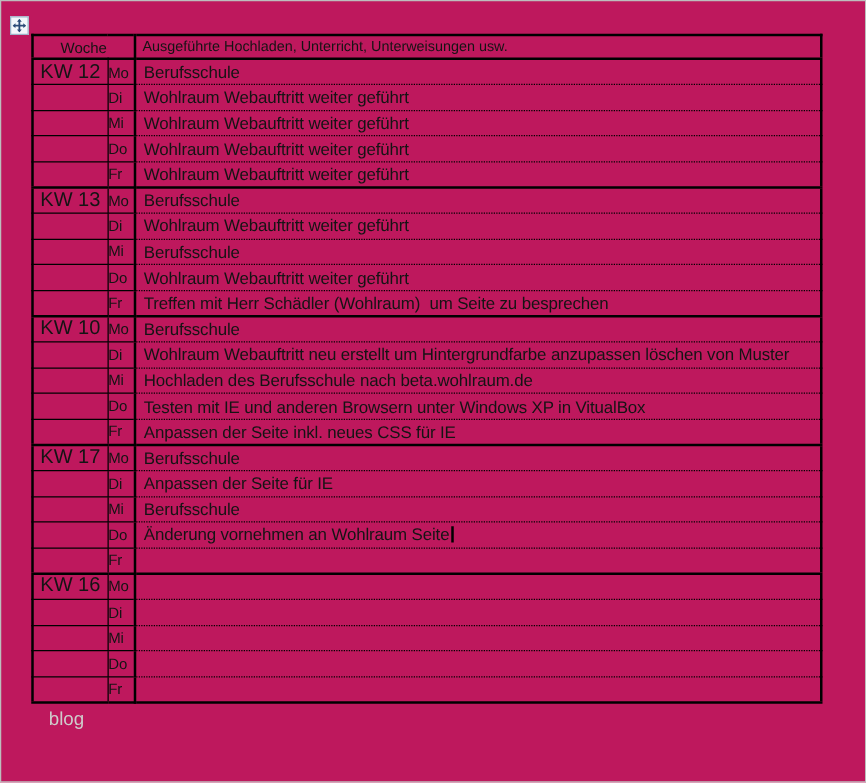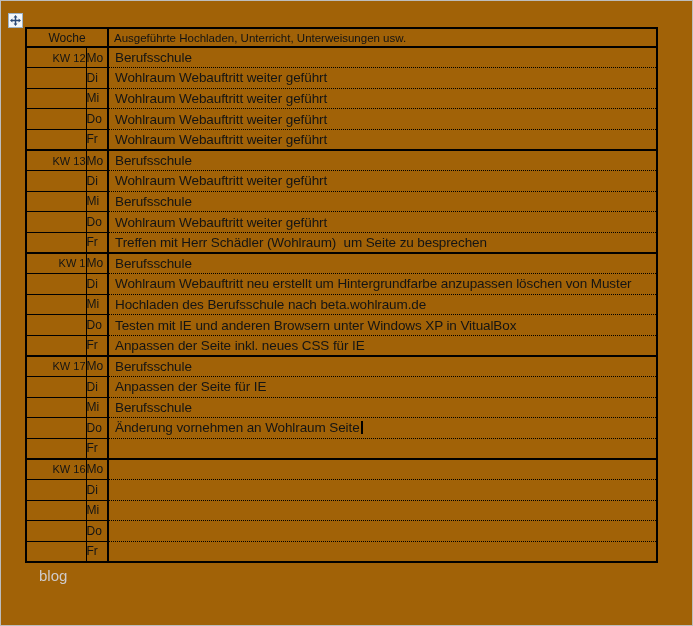--- a/index.html
+++ b/index.html
@@ -1,21 +1,21 @@
 <!DOCTYPE html>
 <html><head>
 <meta charset="utf-8">
 <style>
   html, body { margin: 0; padding: 0; background: #ffffff; }
   .canvas {
     position: relative;
     width: 693px;
     height: 626px;
     box-sizing: border-box;
-    background: #a16207;
+    background: #be185d;
     border: 1px solid #bdbdbd;
     font-family: "Liberation Sans", sans-serif;
     overflow: hidden;
   }
   
   .move-handle {
     position: absolute;
     left: 7px;
     top: 12px;
     width: 15px;
@@ -62,22 +62,22 @@
   }
   th.h-work {
     text-align: left;
     padding-left: 5px;
     font-size: 11.5px;
   }
   td.week {
     height: 20.6px;
     border-right: 1px solid #000;
     border-bottom: 1px solid #000;
-    text-align: right;
-    font-size: 11px;
+    text-align: center;
+    font-size: 16px;
     position: relative;
   }
   td.day {
     border-right: 2px solid #000;
     border-bottom: 1px solid #000;
     font-size: 12px;
   }
   td.entry {
     border-bottom: 1px dotted #000;
     font-size: 13.5px;
@@ -175,21 +175,21 @@
           <td class="week"></td>
           <td class="day">Do</td>
           <td class="entry"><span>Wohlraum Webauftritt weiter geführt</span></td>
         </tr>
         <tr class="block-end">
           <td class="week"></td>
           <td class="day">Fr</td>
           <td class="entry"><span>Treffen mit Herr Schädler (Wohlraum)  um Seite zu besprechen</span></td>
         </tr>
         <tr>
-          <td class="week">KW 1</td>
+          <td class="week">KW 10</td>
           <td class="day">Mo</td>
           <td class="entry"><span>Berufsschule</span></td>
         </tr>
         <tr>
           <td class="week"></td>
           <td class="day">Di</td>
           <td class="entry"><span>Wohlraum Webauftritt neu erstellt um Hintergrundfarbe anzupassen löschen von Muster</span></td>
         </tr>
         <tr>
           <td class="week"></td>

